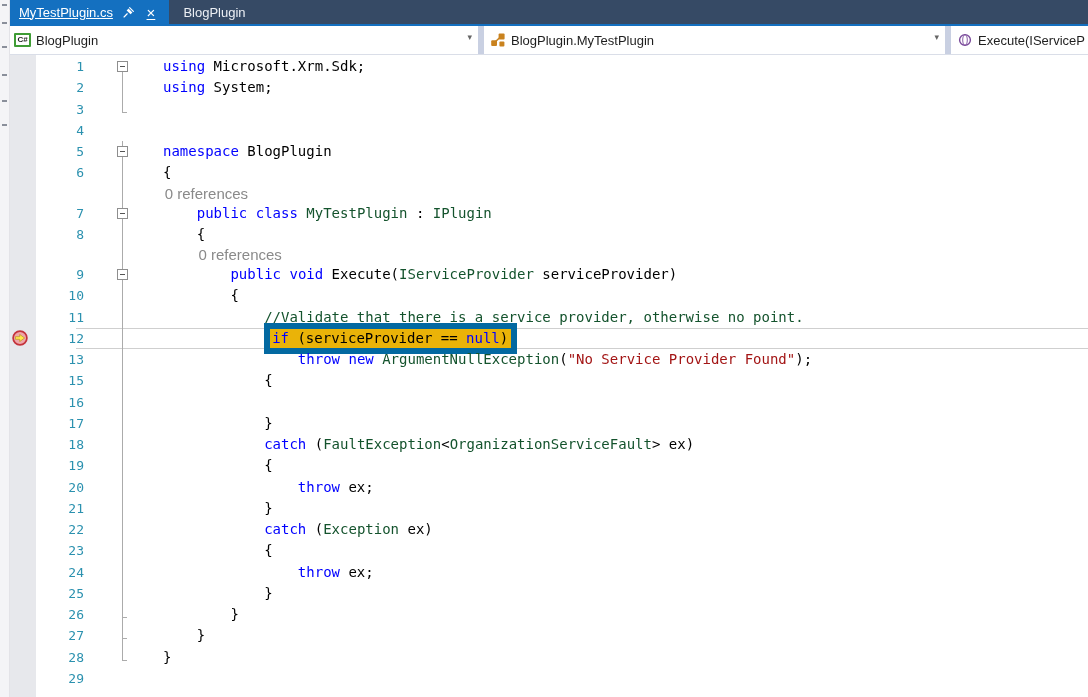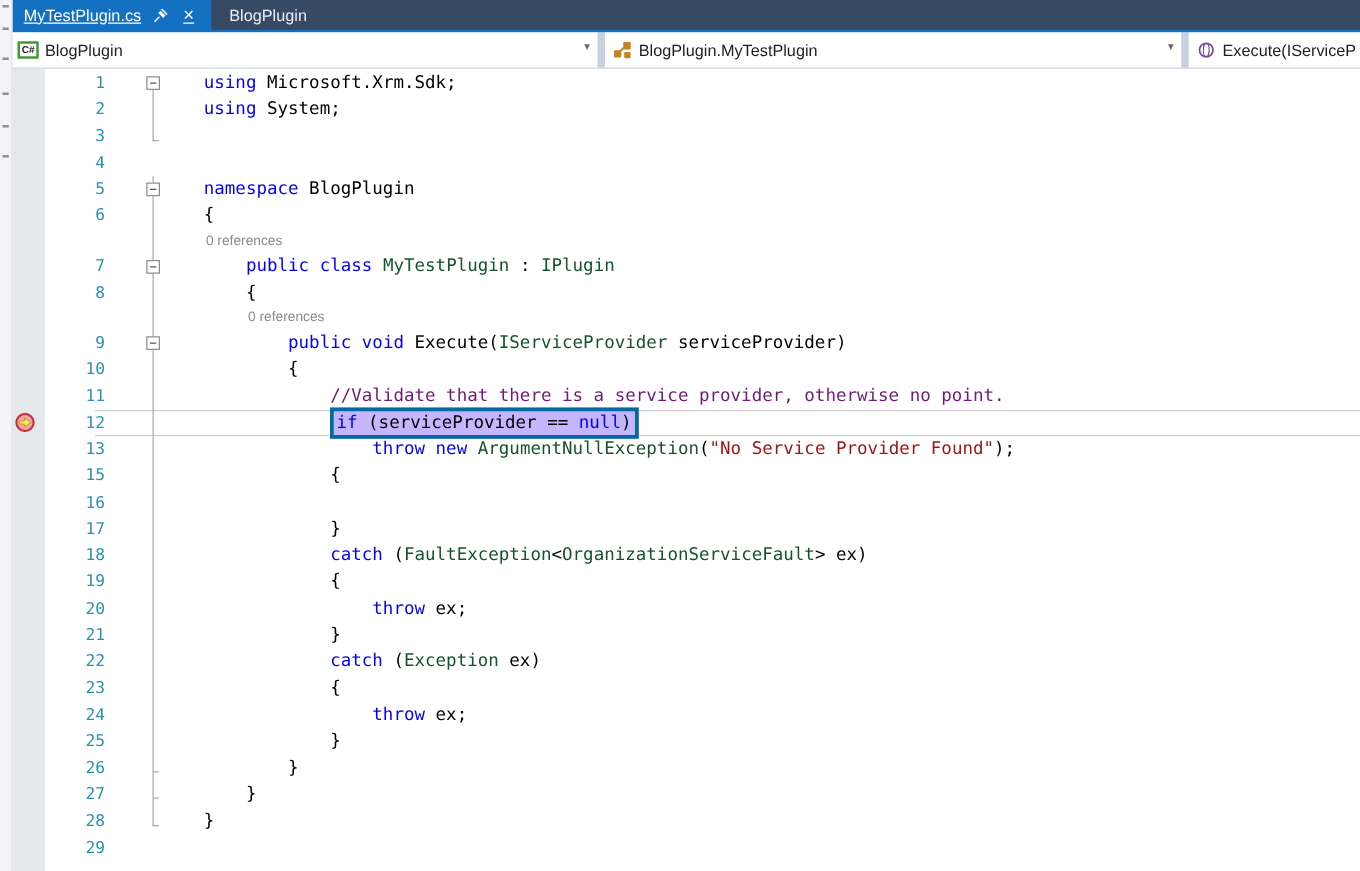--- a/index.html
+++ b/index.html
@@ -37,39 +37,39 @@
   
   .editor{position:absolute;left:0;top:55px;right:0;bottom:0;background:#fff;z-index:1;}
   .bp-margin{position:absolute;left:9px;top:0;width:27px;height:100%;background:#E7E8EC;z-index:0;}
   #code-area{position:absolute;left:0;top:1px;width:100%;z-index:1;}
   .row{position:relative;height:21.25px;line-height:21.25px;width:100%;}
   .row.lensrow{height:19px;line-height:19px;}
   .num{position:absolute;left:30px;width:54px;text-align:right;
        font-family:"DejaVu Sans Mono",monospace;font-size:13px;}
   .codetext{position:absolute;left:131px;white-space:pre;
             font-family:"DejaVu Sans Mono",monospace;font-size:14px;color:#000;margin-left:32px;}
-  .lens{position:absolute;font-size:11px;color:#8A8A8A;text-align:right;}
+  .lens{position:absolute;font-size:15px;color:#8A8A8A;text-align:right;}
   .row.current .cur-band{position:absolute;left:76px;right:0;top:0;bottom:0;
       border-top:1px solid #CFCFCF;border-bottom:1px solid #CFCFCF;box-sizing:border-box;pointer-events:none;}
   .stmt{padding:1px 3px 2px 2px;}
 
   
   .og{position:absolute;left:116px;top:0;width:13px;height:100%;pointer-events:none;}
   .og.line::before,.og.boxline::before,.og.tick::before{content:'';position:absolute;left:6px;top:0;bottom:0;width:1px;background:#ABABAB;}
   .og.box::before{content:'';position:absolute;left:6px;top:50%;bottom:0;width:1px;background:#ABABAB;}
   .og.box::after,.og.boxline::after{content:'';position:absolute;left:1px;top:50%;margin-top:-5.5px;width:9px;height:9px;
       border:1px solid #8E8E8E;background:#fff;background-image:linear-gradient(#555,#555);
       background-size:5px 1px;background-position:center;background-repeat:no-repeat;}
   .og.end::before{content:'';position:absolute;left:6px;top:0;height:68%;width:5px;
       border-left:1px solid #ABABAB;border-bottom:1px solid #ABABAB;box-sizing:border-box;background:none;}
   .og.tick::after{content:'';position:absolute;left:7px;top:62%;width:4px;height:1px;background:#ABABAB;}
 
   .bp{position:absolute;left:12px;top:2px;width:16px;height:16px;}
 </style>
-<style>.tabstrip{background:#364A65}.tab.active{background:#1470C0}.accent-bar{background:#1470C0}.kw{color:#0000FF} .ty{color:#14532d} .cm{color:#701a75} .st{color:#A31515} .tx{color:#000000}.num{color:#2B91AF} .lens{color:#8A8A8A}.stmt{background:#c4b5fd;border:3px solid #0369a1}</style></head>
+<style>.tabstrip{background:#364A65}.tab.active{background:#1470C0}.accent-bar{background:#1470C0}.kw{color:#0000FF} .ty{color:#14532d} .cm{color:#14532d} .st{color:#A31515} .tx{color:#000000}.num{color:#2B91AF} .lens{color:#8A8A8A}.stmt{background:#eab308;border:6px solid #0369a1}</style></head>
 <body>
 
 <div class="screen">
 
   <div class="left-strip">
     <i style="top:4px"></i>
       <i style="top:22px"></i>
       <i style="top:46px"></i>
     <i style="top:74px"></i>
       <i style="top:100px"></i>

